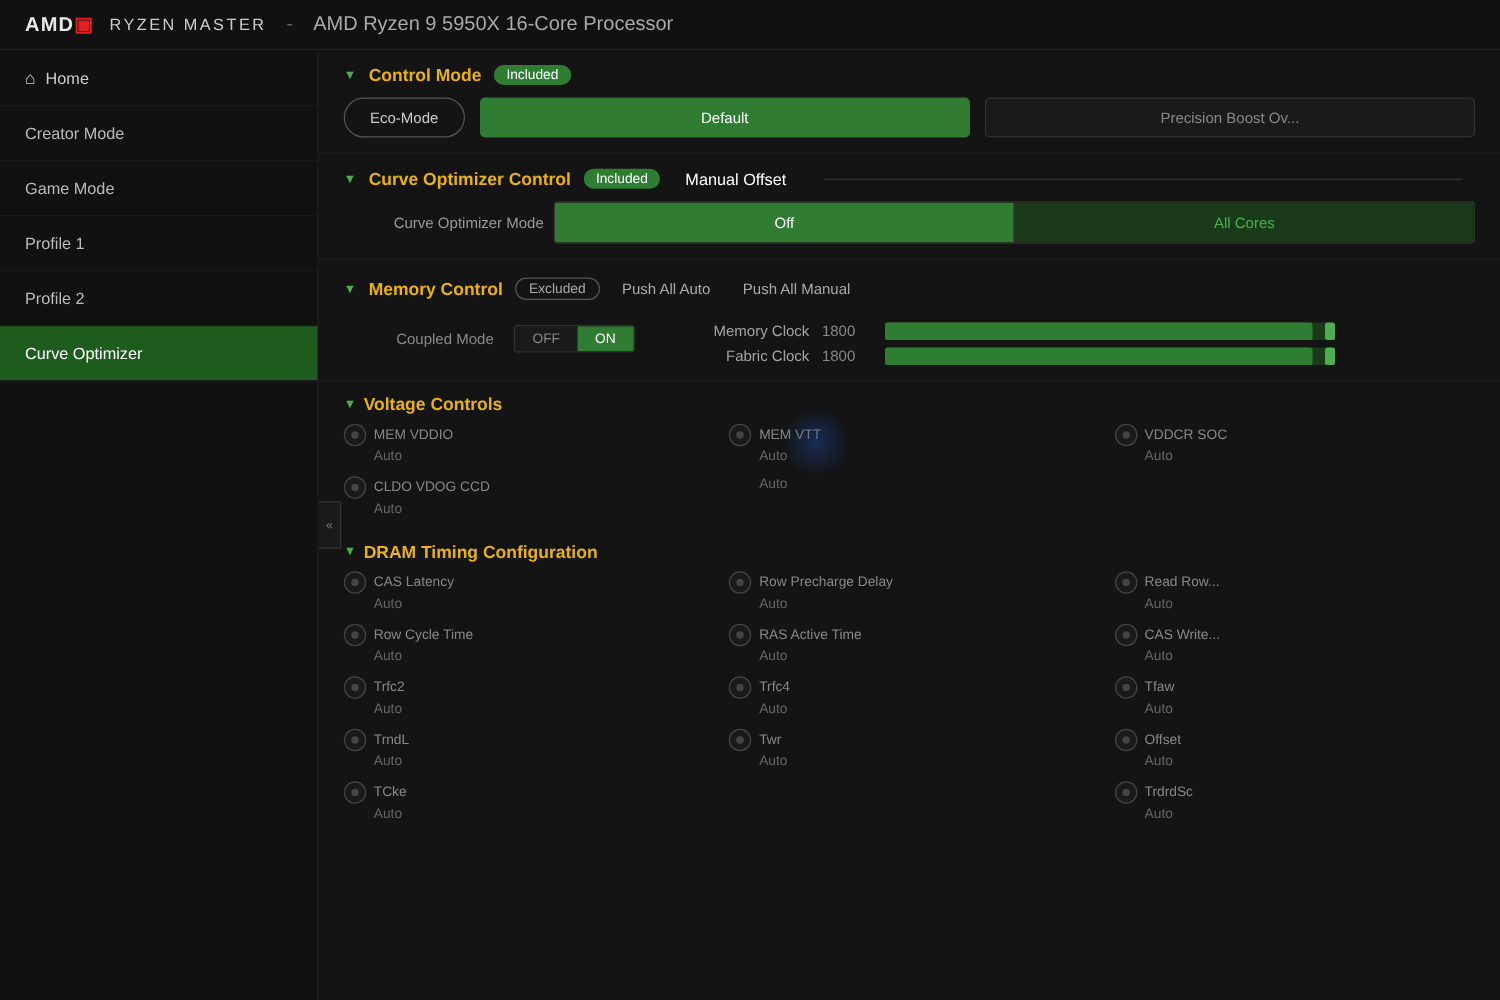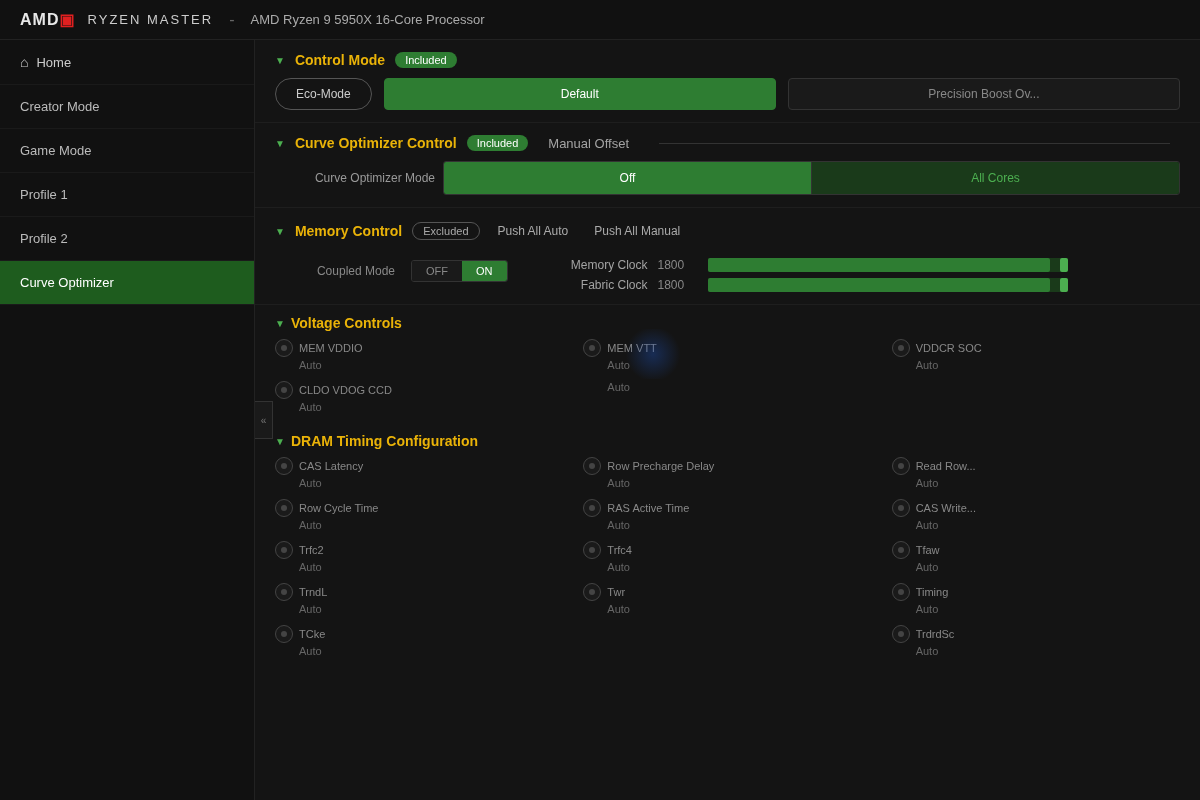--- a/index.html
+++ b/index.html
@@ -33,21 +33,21 @@
     }
     .header-logo span { color: #e8e8e8; }
     .header-title {
       color: #ccc;
       font-size: 13px;
       letter-spacing: 2px;
       text-transform: uppercase;
     }
     .header-processor {
       color: #aaa;
-      font-size: 13px;
+      font-size: 16px;
     }
 
     
     .main-layout {
       display: flex;
       flex: 1;
       overflow: hidden;
     }
 
     
@@ -159,21 +159,21 @@
     }
 
     
     .curve-opt-header {
       display: flex;
       align-items: center;
       gap: 10px;
     }
     .manual-offset-label {
       font-size: 13px;
-      color: #a3a3a3;
+      color: #ffffff;
       padding: 0 10px;
     }
 
     
     .curve-mode-row {
       display: flex;
       align-items: center;
       gap: 8px;
       margin-top: 10px;
     }
@@ -661,21 +661,21 @@
               </div>
             <span class="voltage-name">Twr</span>
           </div>
           <span class="voltage-value">Auto</span>
         </div>
         <div class="voltage-item">
           <div class="voltage-item-header">
             <div class="knob-icon">
                 <div class="knob-inner"></div>
               </div>
-            <span class="voltage-name">Timing</span>
+            <span class="voltage-name">Offset</span>
           </div>
           <span class="voltage-value">Auto</span>
         </div>
 
         <div class="voltage-item">
           <div class="voltage-item-header">
             <div class="knob-icon">
                 <div class="knob-inner"></div>
               </div>
             <span class="voltage-name">TCke</span>

